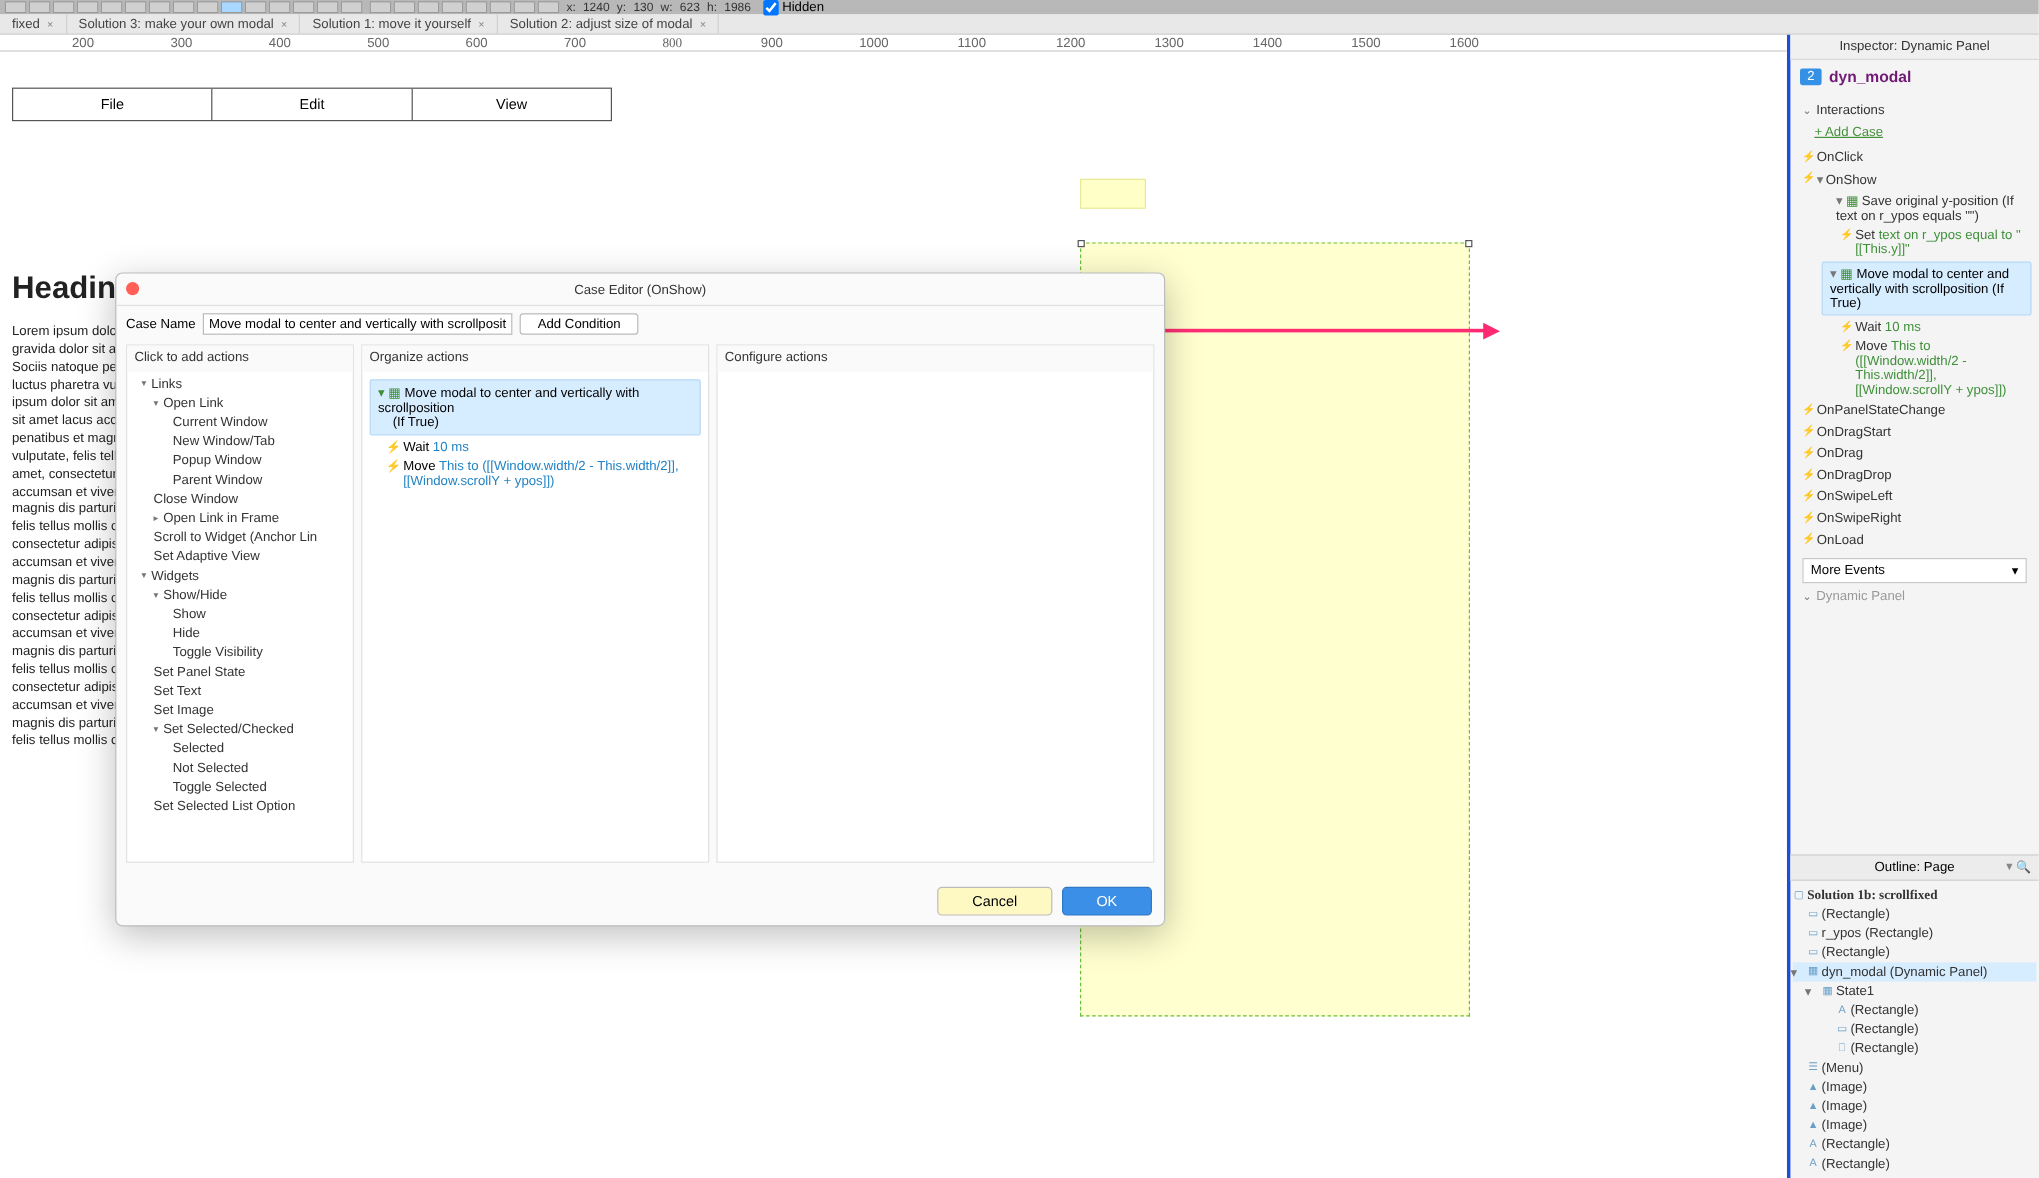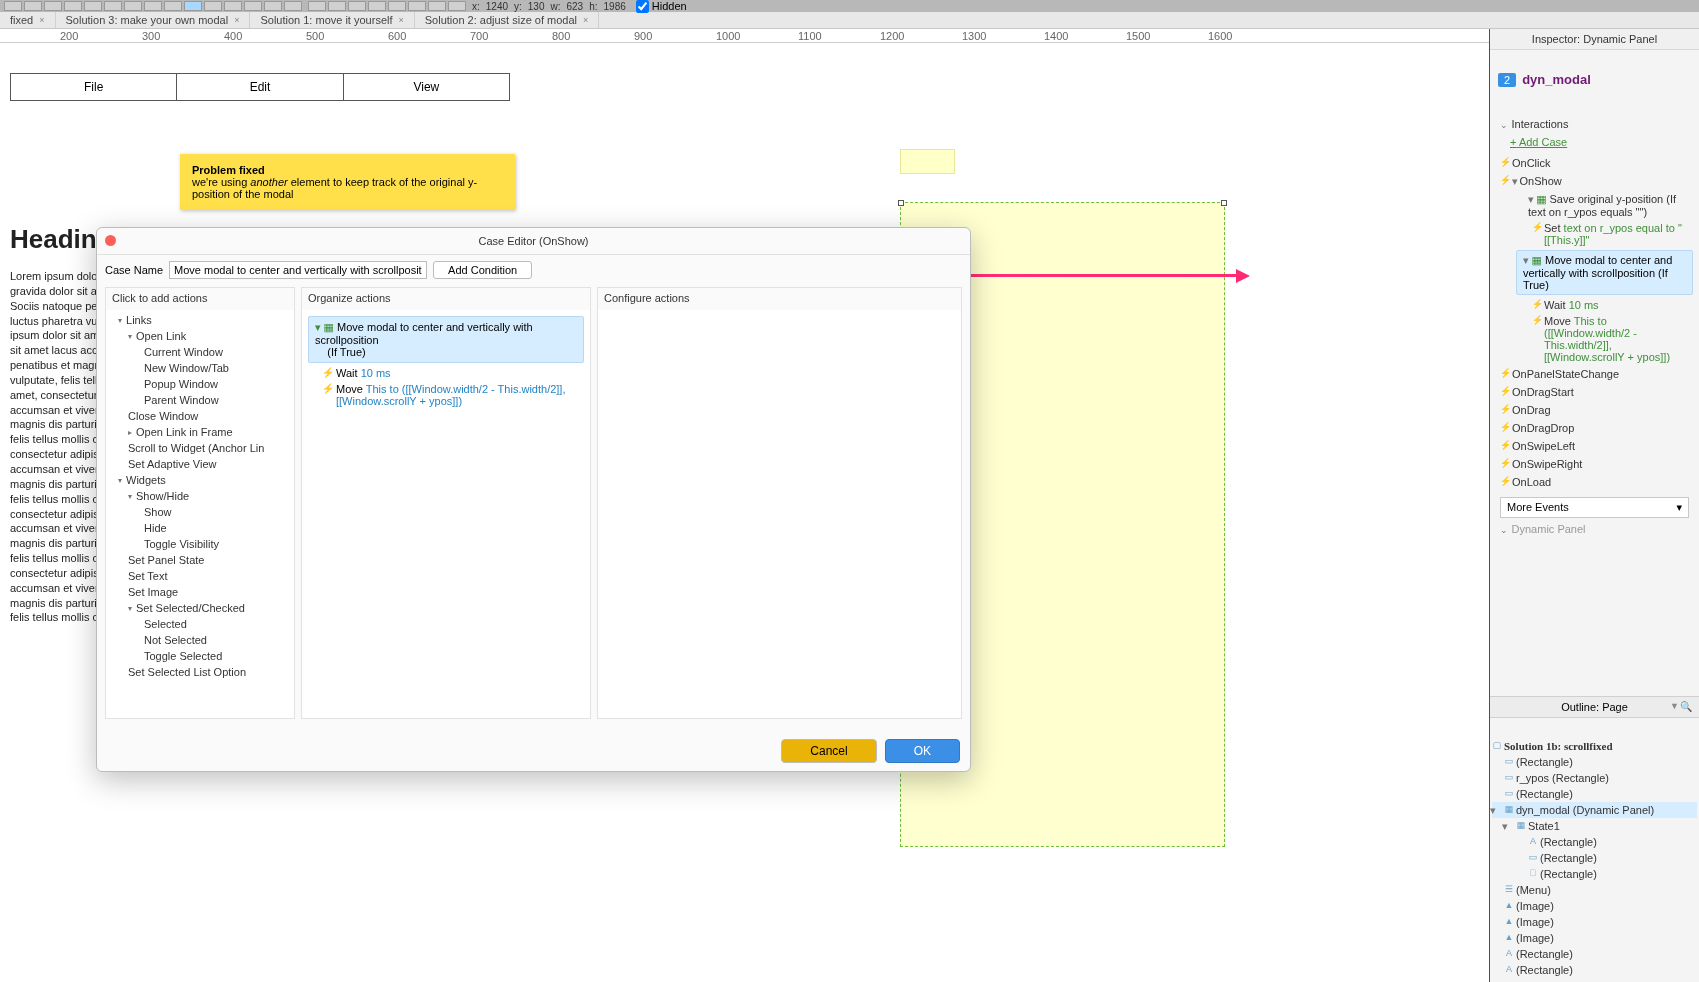--- a/index.html
+++ b/index.html
@@ -53,24 +53,24 @@
   .tnode { font-size:11px; color:#333; padding:2px 0 2px 8px; white-space:nowrap; }
   .tnode.l1 { padding-left:18px; }
   .tnode.l2 { padding-left:34px; }
   .tcaret::before { content:"▸"; color:#777; margin-right:4px; font-size:8px; display:inline-block; transform:translateY(-1px); }
   .tcaret.open::before { content:"▾"; }
   .org-case { background:#d6ecff; border:1px solid #b6d8f5; padding:4px 6px; margin:2px 0; font-size:11px; border-radius:2px; }
   .org-act { padding:2px 6px 2px 28px; font-size:11px; position:relative; }
   .org-act .bolt { position:absolute; left:14px; top:2px; color:#6a6a6a; font-size:10px; }
   .act-link { color:#2283c6; }
   .btn-row { position:absolute; right:10px; bottom:8px; display:flex; gap:8px; }
-  .btn { border:1px solid #bbb; border-radius:4px; padding:4px 28px; font-size:12px; background:#eab308; }
+  .btn { border:1px solid #bbb; border-radius:4px; padding:4px 28px; font-size:12px; background:#fef9c3; }
   .btn.primary { background:#3b8fe6; border-color:#2f78c6; color:#fff; }
   
-  .inspector { width:210px; background:#f4f4f4; border-left:1px solid #1d4ed8; display:flex; flex-direction:column;gap:16px; }
+  .inspector { width:210px; background:#f4f4f4; border-left:3px solid #1d4ed8; display:flex; flex-direction:column; }
   .insp-title { text-align:center; padding:4px 0; font-size:11px; color:#333; background:#f0f0f0; border-bottom:1px solid #d8d8d8; }
   .insp-name-row { display:flex; align-items:center; padding:6px 8px; gap:6px; }
   .insp-count { background:#3591e6; color:#fff; border-radius:2px; padding:1px 6px; font-size:11px; }
   .insp-name { font-size:13px; font-weight:600; color:#701a75; }
   .insp-tabs { display:flex; border-top:1px solid #d8d8d8; border-bottom:1px solid #d8d8d8; }
   .insp-tab { flex:1; text-align:center; font-size:10px; padding:5px 0; color:#444; position:relative; }
   .insp-tab.active { background:#3591e6; color:#fff; }
   .insp-tab .dot { color:#2283c6; }
   .insp-body { flex:1; overflow:auto; padding:6px 4px; }
   .insp-section { font-size:11px; color:#333; padding:3px 6px; }
@@ -160,40 +160,36 @@
 <div class="workspace">
 
   <div class="canvas-area">
     <div class="ruler" id="ruler">
         <span class="ruler-mark" style="left: 60px;">200</span>
         <span class="ruler-mark" style="left: 142px;">300</span>
         <span class="ruler-mark" style="left: 224px;">400</span>
         <span class="ruler-mark" style="left: 306px;">500</span>
         <span class="ruler-mark" style="left: 388px;">600</span>
         <span class="ruler-mark" style="left: 470px;">700</span>
-        <span class="ruler-mark" style="left: 552px;">800</span>
+        <span class="ruler-mark" style="left: 552px; font-family: Liberation Serif, serif;">800</span>
         <span class="ruler-mark" style="left: 634px;">900</span>
         <span class="ruler-mark" style="left: 716px;">1000</span>
         <span class="ruler-mark" style="left: 798px;">1100</span>
         <span class="ruler-mark" style="left: 880px;">1200</span>
         <span class="ruler-mark" style="left: 962px;">1300</span>
         <span class="ruler-mark" style="left: 1044px;">1400</span>
         <span class="ruler-mark" style="left: 1126px;">1500</span>
         <span class="ruler-mark" style="left: 1208px;">1600</span>
       </div>
     <div class="canvas-inner">
       <div class="menubar">
         <div>File</div>
         <div>Edit</div>
         <div>View</div>
       </div>
-    </div>
-    <div class="tooltip">
-      <b>Problem fixed</b><br>
-      <span>we're using </span><i>another</i><span> element to keep track of the original y-position of the modal</span>
     </div>
     <div class="heading">Headin… 1</div>
     <div class="bodytext">Lorem ipsum dolor sit amet, consectetur adipiscing elit. Aenean euismod bibendum laoreet. Proin gravida dolor sit amet lacus accumsan et viverra justo commodo. Proin sodales pulvinar sic tempor. Sociis natoque penatibus et magnis dis parturient montes, nascetur ridiculus mus. Nam fermentum, nulla luctus pharetra vulputate, felis tellus mollis orci, sed rhoncus pronin sapien nunc accuan eget.Lorem ipsum dolor sit amet, consectetur adipiscing elit. Aenean euismod bibendum laoreet. Proin gravida dolor sit amet lacus accumsan et viverra justo commodo. Proin sodales pulvinar sic tempor. Sociis natoque penatibus et magnis dis parturient montes, nascetur ridiculus mus. Nam fermentum, nulla luctus pharetra vulputate, felis tellus mollis orci, sed rhoncus pronin sapien nunc accuan eget.Lorem ipsum dolor sit amet, consectetur adipiscing elit. Aenean euismod bibendum laoreet. Proin gravida dolor sit amet lacus accumsan et viverra justo commodo. Proin sodales pulvinar sic tempor. Sociis natoque penatibus et magnis dis parturient montes, nascetur ridiculus mus. Nam fermentum, nulla luctus pharetra vulputate, felis tellus mollis orci, sed rhoncus pronin sapien nunc accuan eget.Lorem ipsum dolor sit amet, consectetur adipiscing elit. Aenean euismod bibendum laoreet. Proin gravida dolor sit amet lacus accumsan et viverra justo commodo. Proin sodales pulvinar sic tempor. Sociis natoque penatibus et magnis dis parturient montes, nascetur ridiculus mus. Nam fermentum, nulla luctus pharetra vulputate, felis tellus mollis orci, sed rhoncus pronin sapien nunc accuan eget.Lorem ipsum dolor sit amet, consectetur adipiscing elit. Aenean euismod bibendum laoreet. Proin gravida dolor sit amet lacus accumsan et viverra justo commodo. Proin sodales pulvinar sic tempor. Sociis natoque penatibus et magnis dis parturient montes, nascetur ridiculus mus. Nam fermentum, nulla luctus pharetra vulputate, felis tellus mollis orci, sed rhoncus pronin sapien nunc accuan eget.Lorem ipsum dolor sit amet, consectetur adipiscing elit. Aenean euismod bibendum laoreet. Proin gravida dolor sit amet lacus accumsan et viverra justo commodo. Proin sodales pulvinar sic tempor. Sociis natoque penatibus et magnis dis parturient montes, nascetur ridiculus mus. Nam fermentum, nulla luctus pharetra vulputate, felis tellus mollis orci, sed rhoncus pronin sapien nunc accuan eget.Lorem</div>
     <div class="small-y"></div>
     <div class="sel-box">
       <div class="handle" style="left:-3px;top:-3px"></div>
       <div class="handle" style="right:-3px;top:-3px"></div>
     </div>
 
     <div class="arrow">

